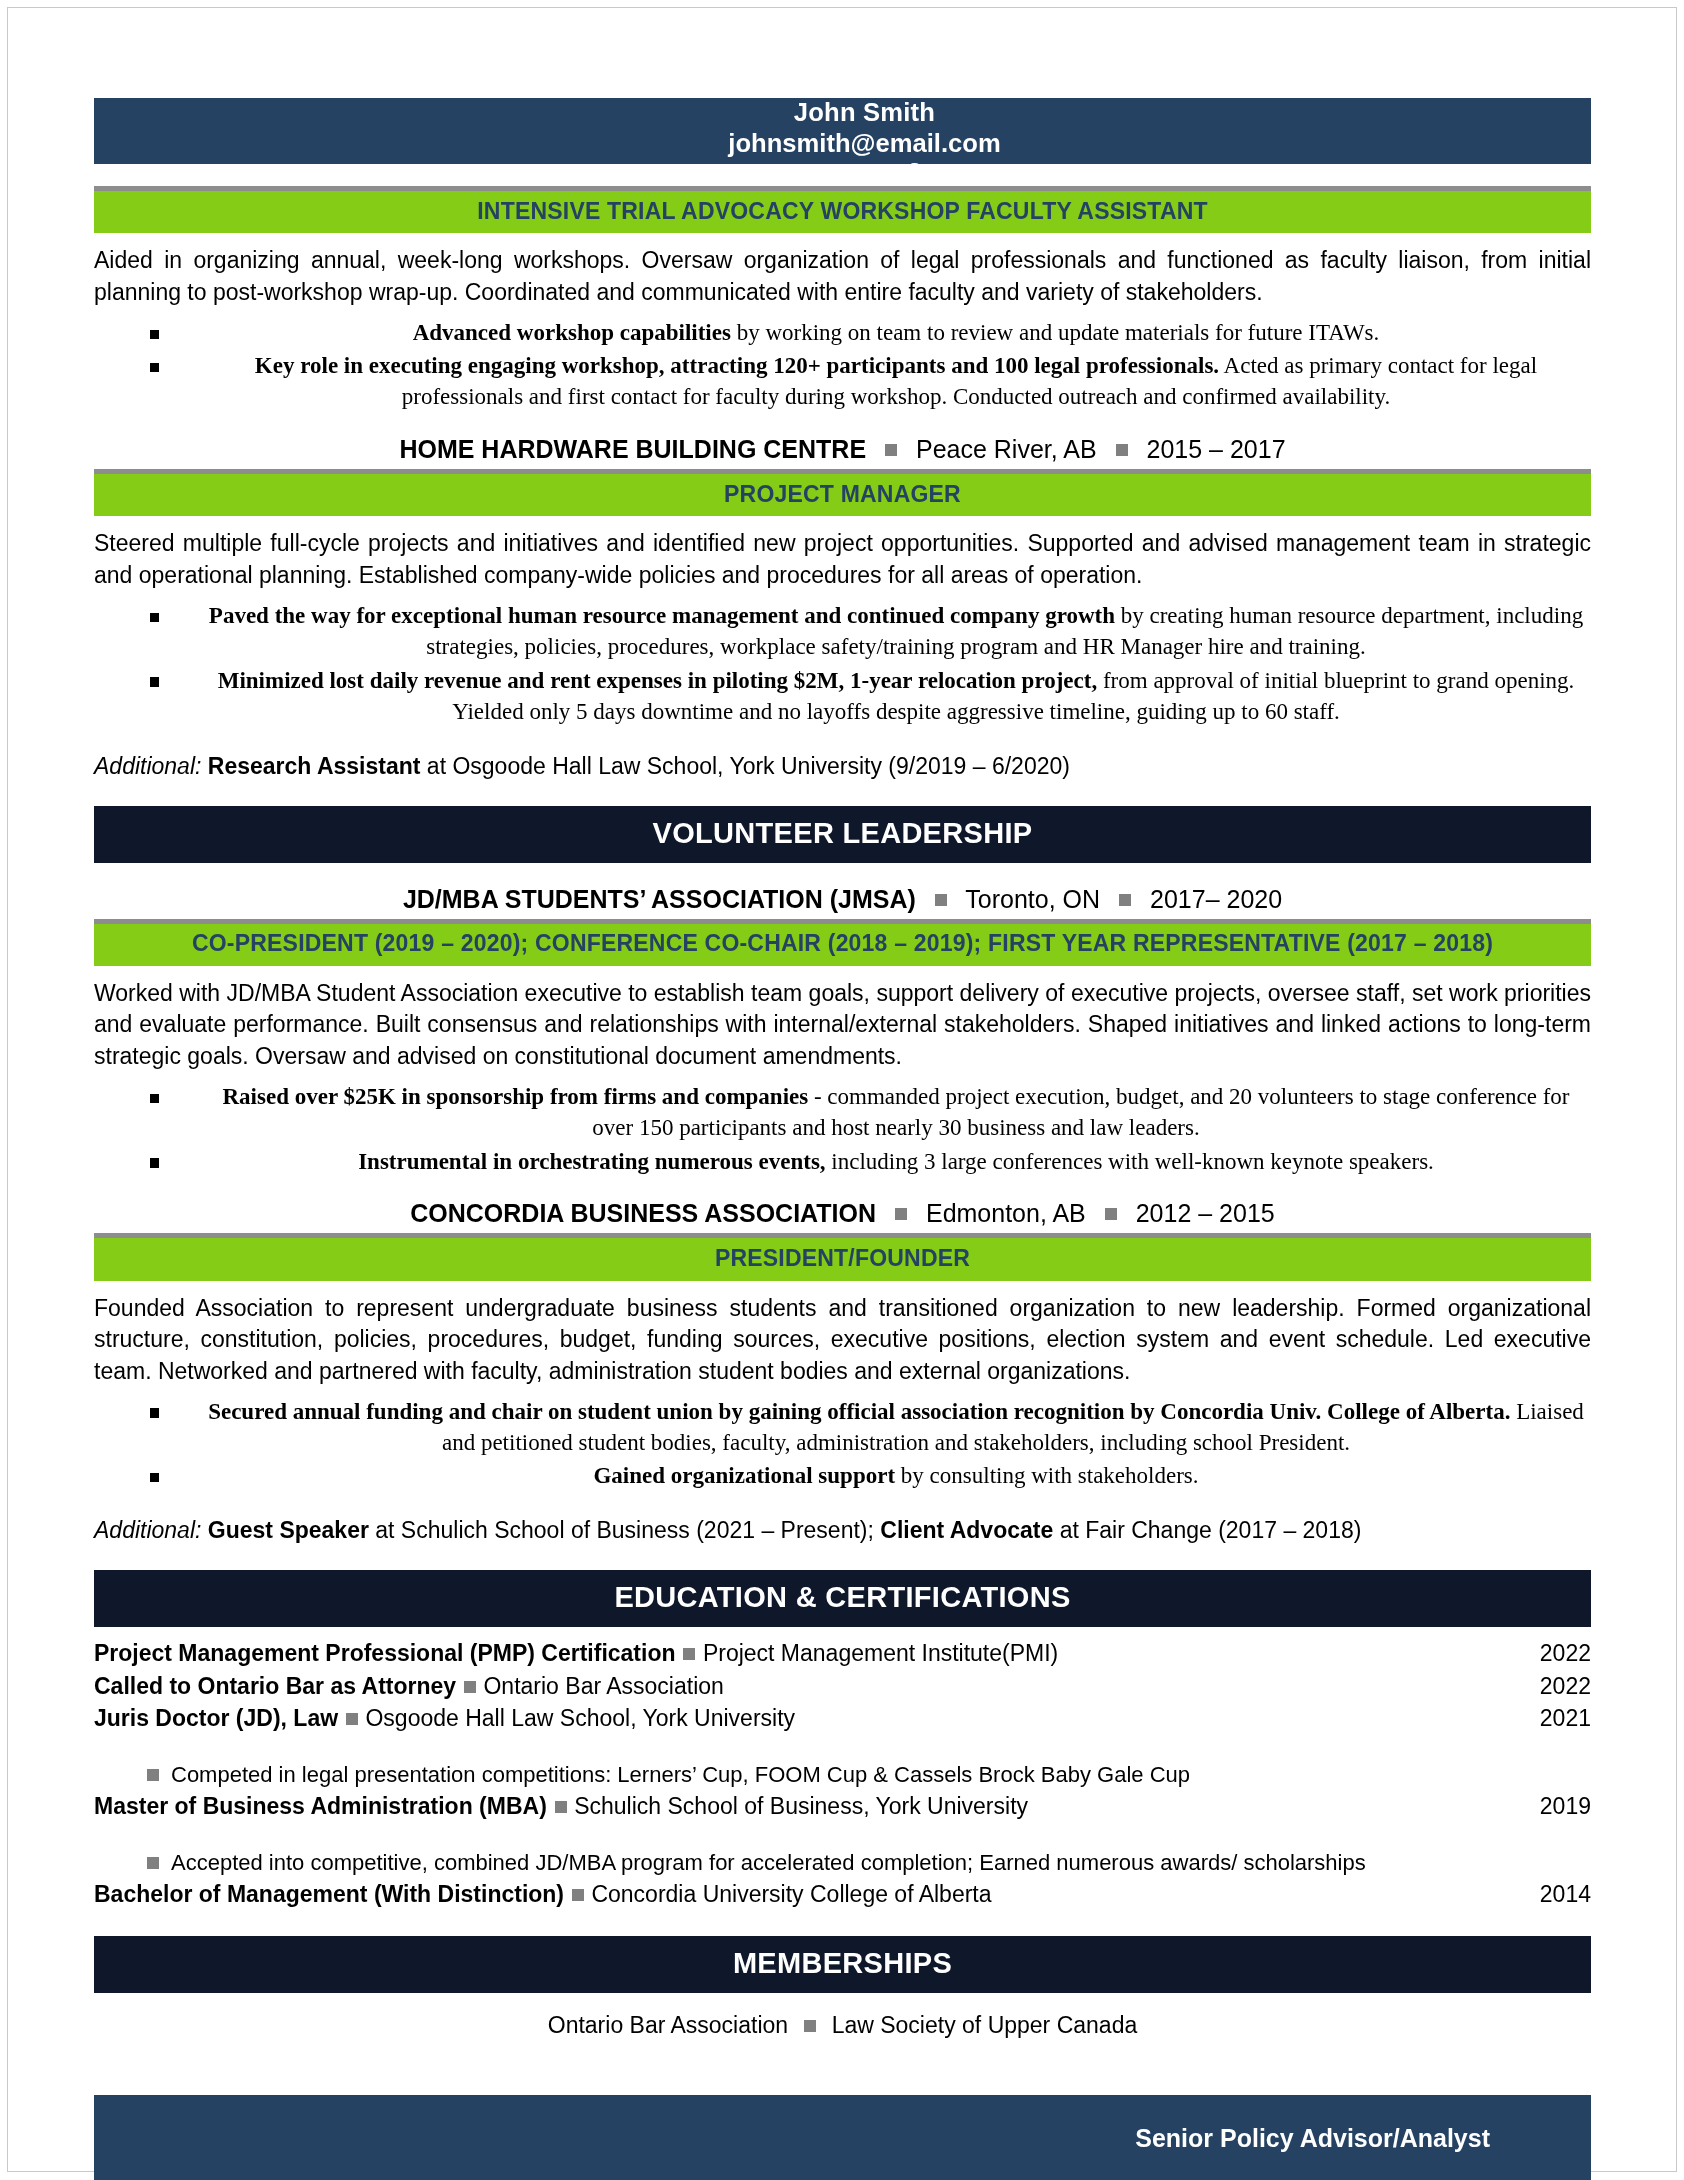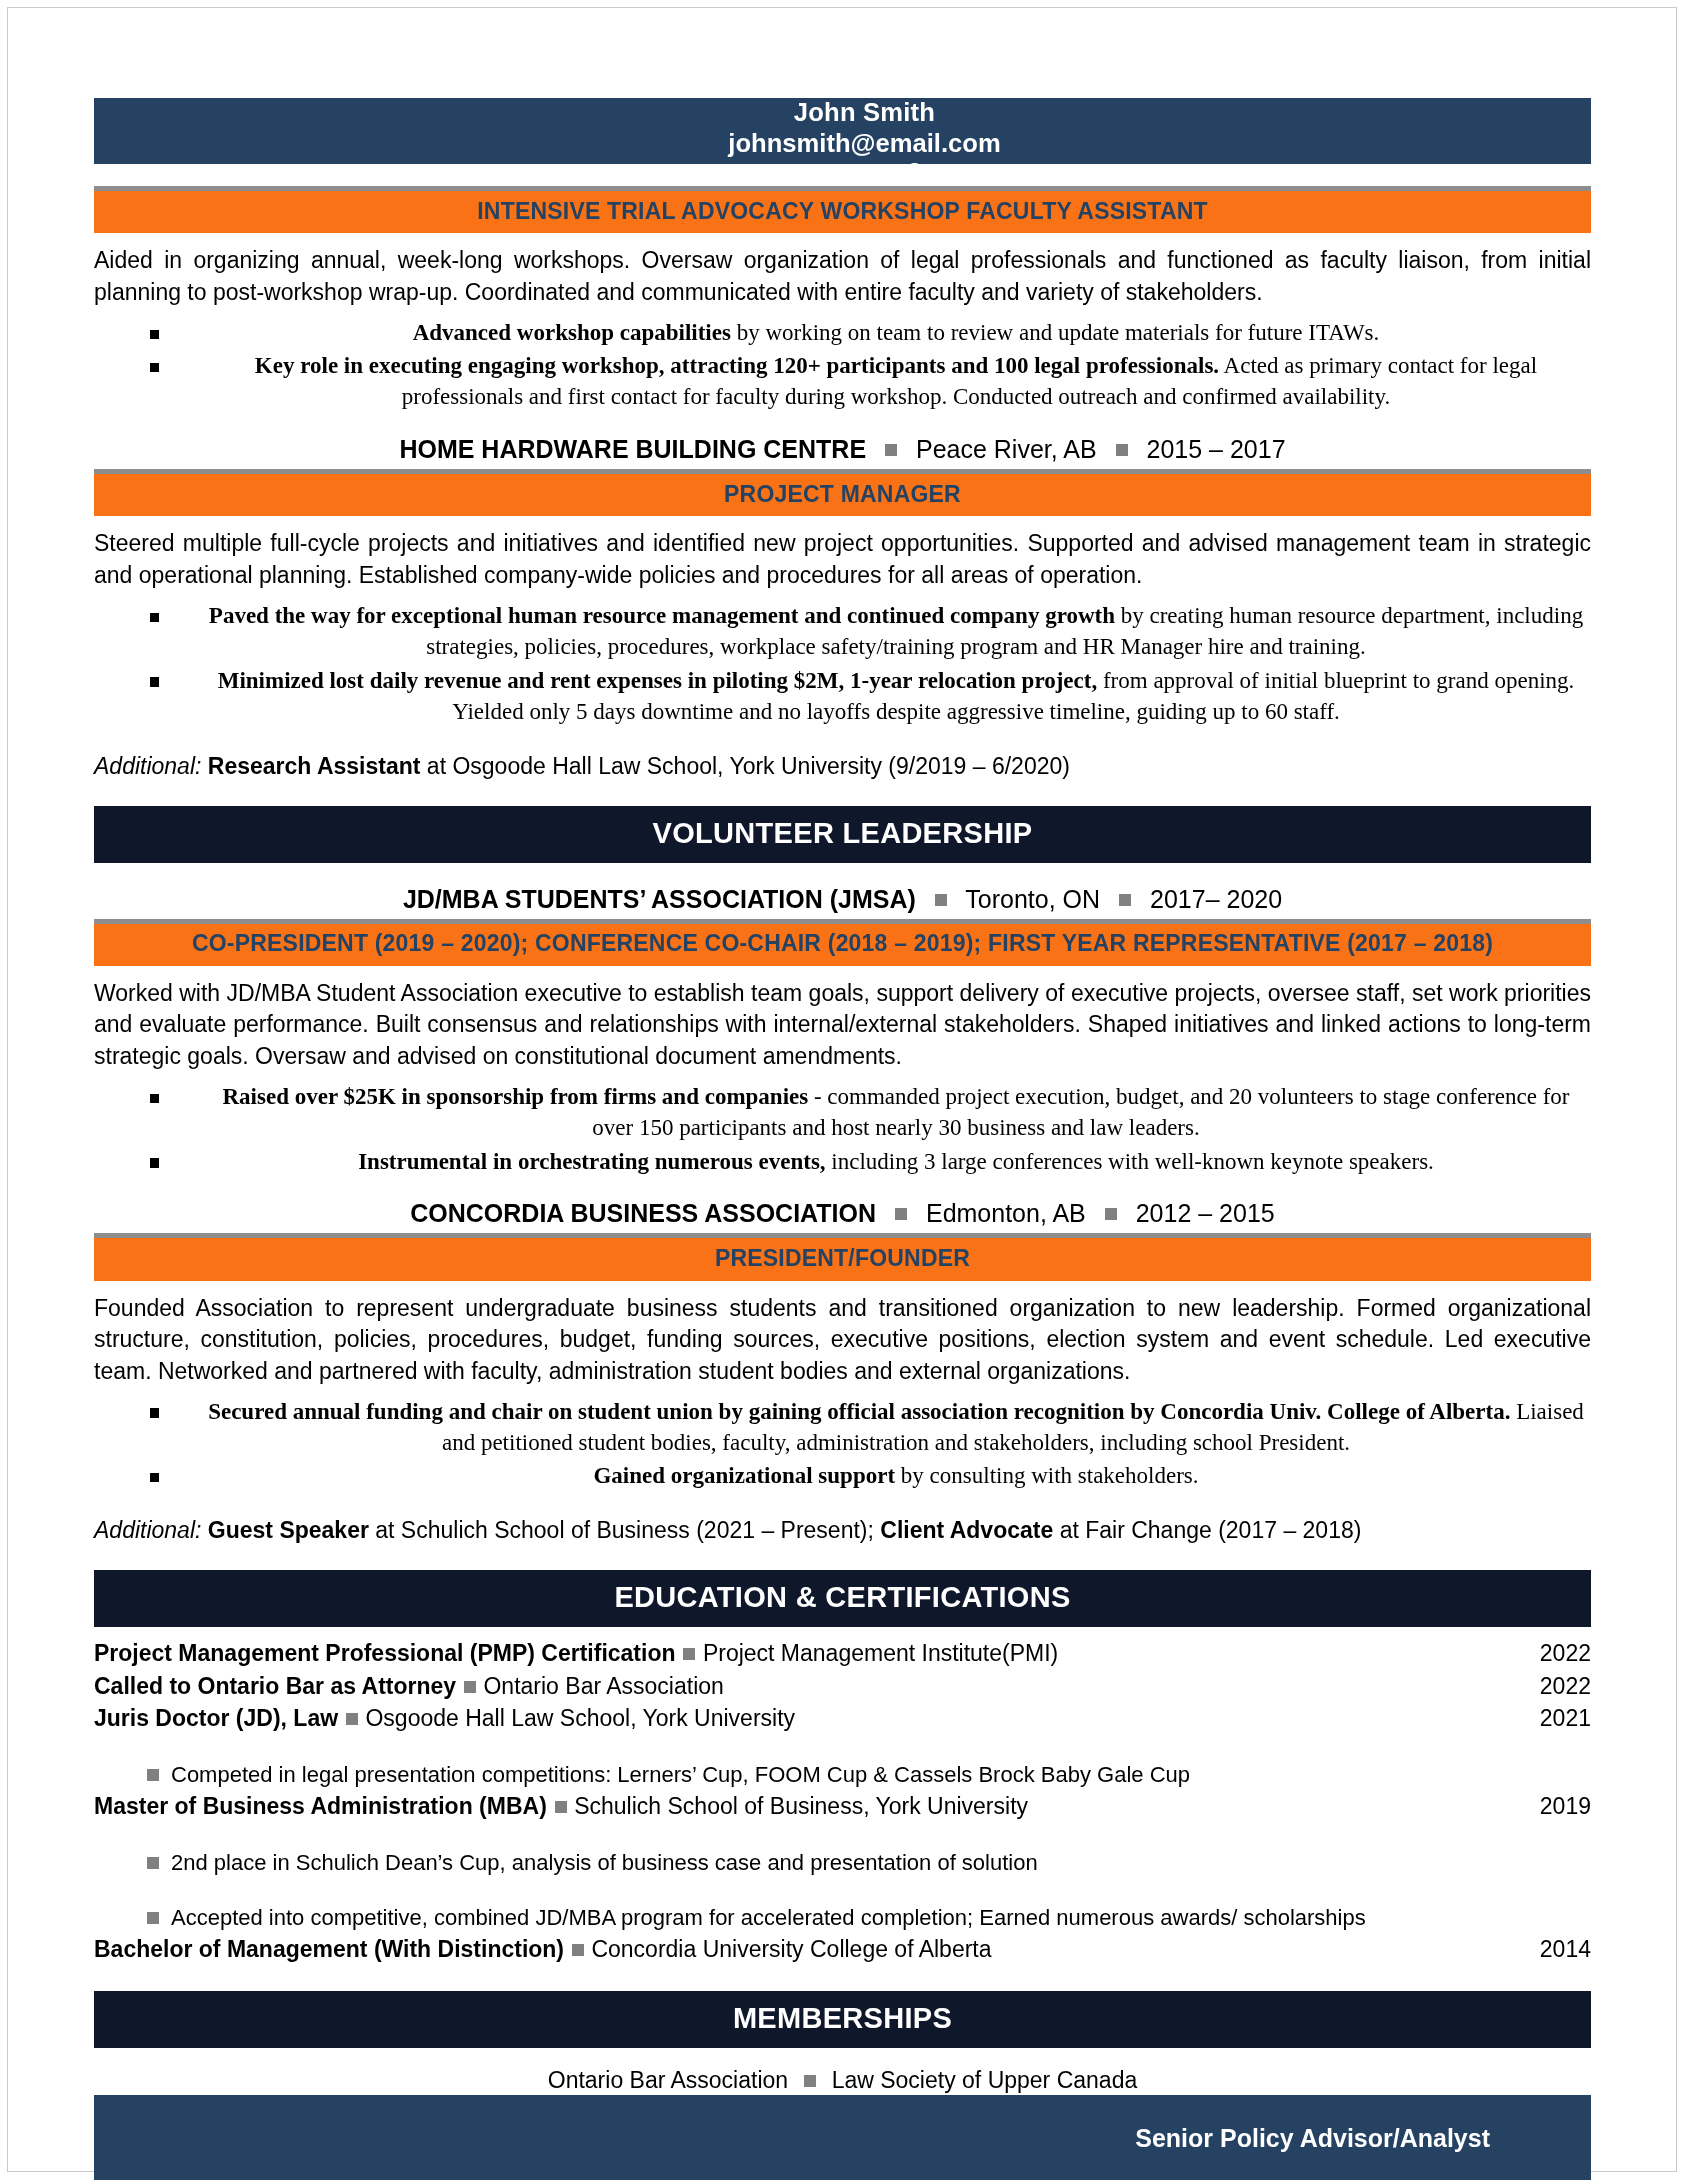--- a/index.html
+++ b/index.html
@@ -63,21 +63,21 @@
     font-weight: bold;
   }
   .header-page {
     font-size: 25.6px;
     font-weight: bold;
     margin-left: 100px;
   }
 
   
   .role-bar {
-    background: #f97316;
+    background: #84cc16;
     border-top: 5.1px solid #8d8d8d;
     text-align: center;
     padding: 6.8px 0 8.5px 0;
     margin-top: 22px;
   }
   .role-bar.tight { margin-top: 5.1px; }
   .role-text {
     color: #254263;
     font-weight: bold;
     font-size: 23px;
@@ -345,23 +345,20 @@
       <span class="edu-sq"></span><span>Competed in legal presentation competitions: Lerners’ Cup, FOOM Cup &amp; Cassels Brock Baby Gale Cup</span>
     </div>
 
     <div class="edu-row">
       <div class="edu-main">
         <b>Master of Business Administration (MBA)</b><span class="edu-sq"></span><span>Schulich School of Business, York University</span>
       </div>
       <div class="edu-year">2019</div>
     </div>
     <div class="edu-sub">
-      <span class="edu-sq"></span><span>2nd place in Schulich Dean’s Cup, analysis of business case and presentation of solution</span>
-    </div>
-    <div class="edu-sub">
       <span class="edu-sq"></span><span>Accepted into competitive, combined JD/MBA program for accelerated completion; Earned numerous awards/ scholarships</span>
     </div>
 
     <div class="edu-row">
       <div class="edu-main">
         <b>Bachelor of Management (With Distinction)</b><span class="edu-sq"></span><span>Concordia University College of Alberta</span>
       </div>
       <div class="edu-year">2014</div>
     </div>
 

